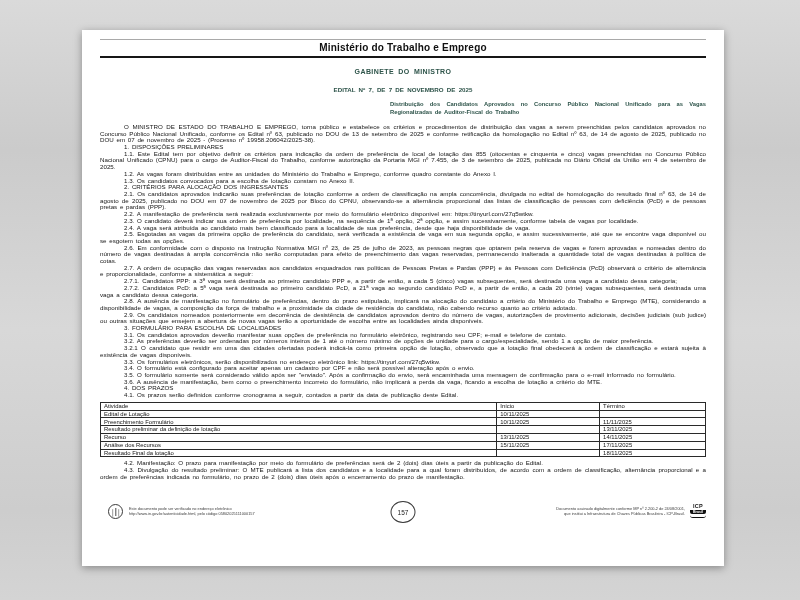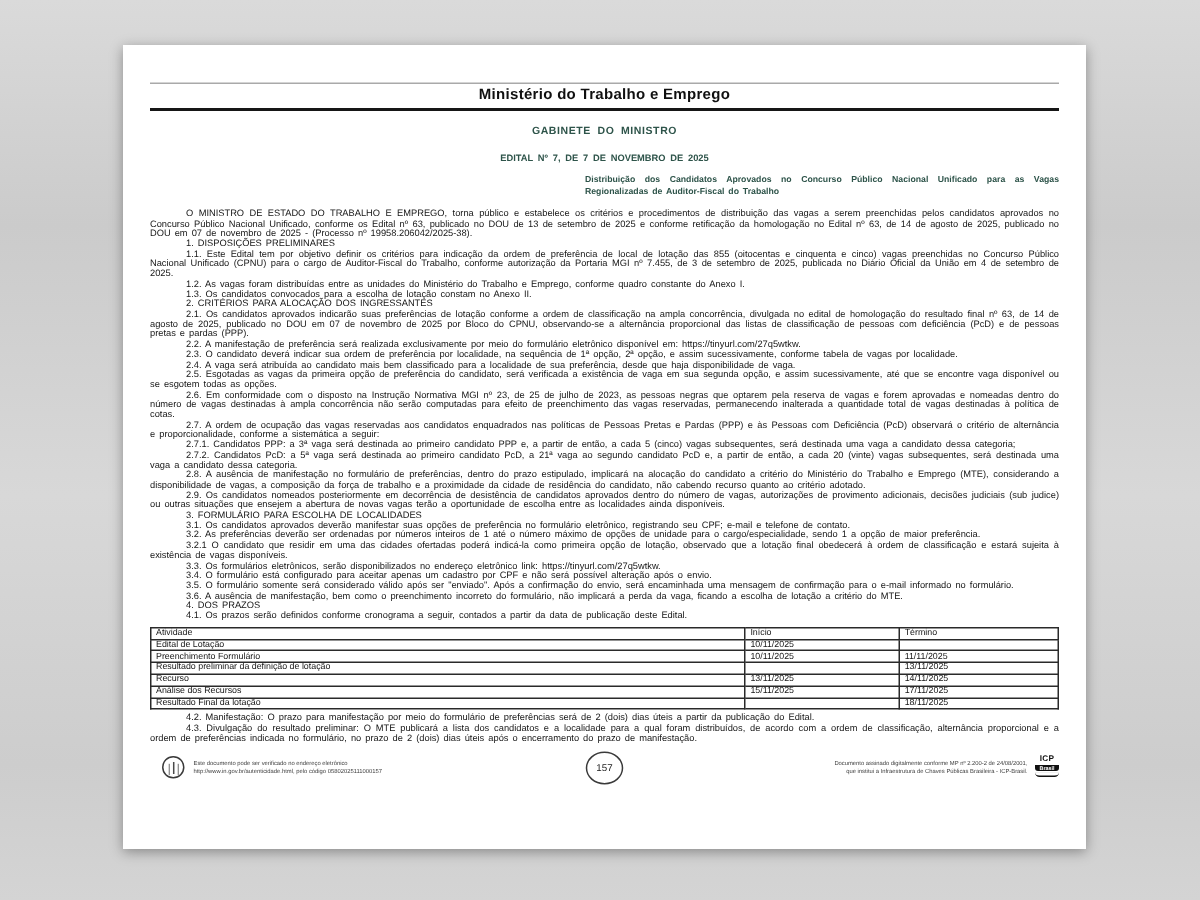--- a/index.html
+++ b/index.html
@@ -5,21 +5,21 @@
   html,body{margin:0;padding:0;}
   body{
     width:800px;height:600px;overflow:hidden;
     background:linear-gradient(180deg,#dadada 0%,#cbcbcb 25%,#d8d8d8 55%,#cdcdcd 85%,#d4d4d4 100%);
     font-family:"Liberation Sans","DejaVu Sans",sans-serif;
     position:relative;
   }
   .page{
     position:absolute;left:82px;top:30px;width:642px;height:536px;
     background:#ffffff;box-shadow:0 2px 8px rgba(0,0,0,.35);
-    box-sizing:border-box;padding:22px 18px 8px 18px;
+    box-sizing:border-box;padding:6px 18px 8px 18px;
   }
   
   .masthead{
     margin-top:3px;text-align:center;
     border-top:1px solid #a9a9a9;border-bottom:2px solid #161616;
     padding:2px 0 3px 0;
   }
   .masthead-title{font-size:10px;font-weight:bold;color:#101010;letter-spacing:.2px;}
   .gabinete{
     text-align:center;font-weight:bold;font-size:7px;margin-top:10px;

